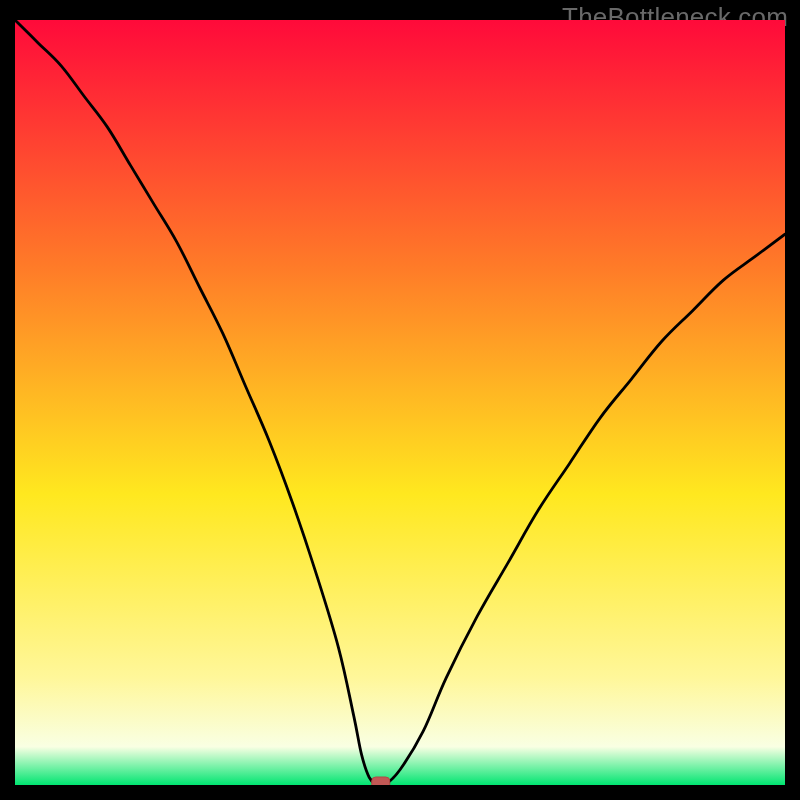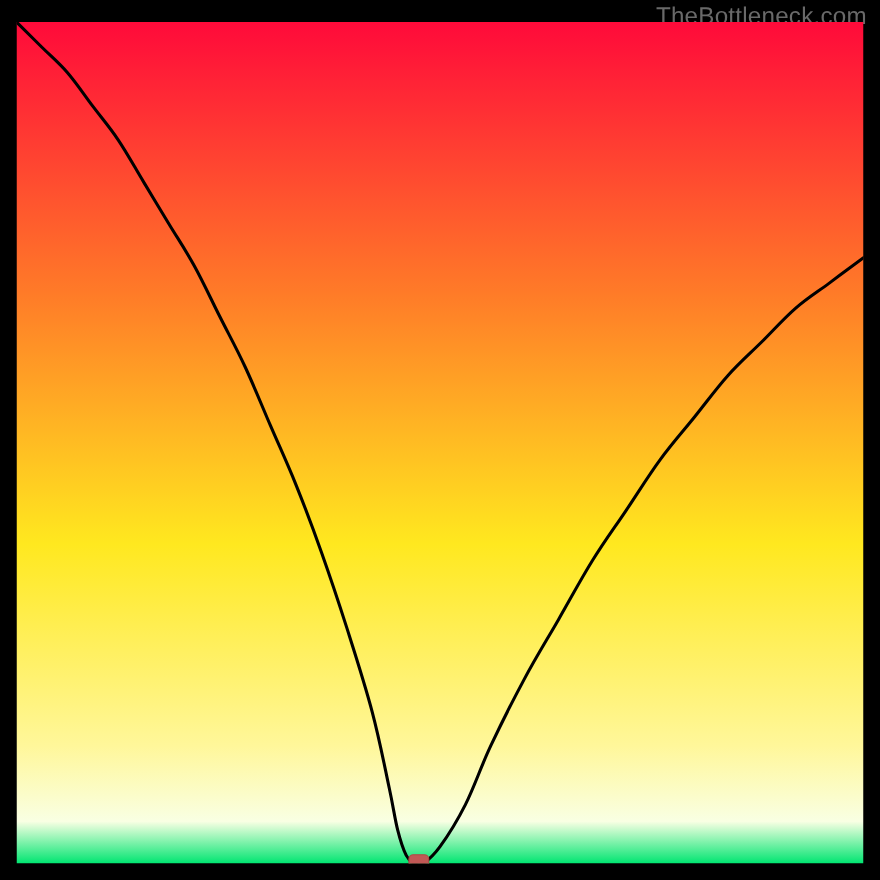--- a/index.html
+++ b/index.html
@@ -21,21 +21,21 @@
     left: 15px;
     top: 20px;
     width: 770px;
     height: 765px;
   }
   .watermark {
     position: absolute;
     top: 2px;
     right: 12px;
     font-family: Arial, Helvetica, sans-serif;
-    font-size: 22px;
+    font-size: 26px;
     font-weight: 500;
     color: #696969;
     letter-spacing: 0.2px;
   }
   svg {
     display: block;
   }
 </style>
 </head>
 <body>

